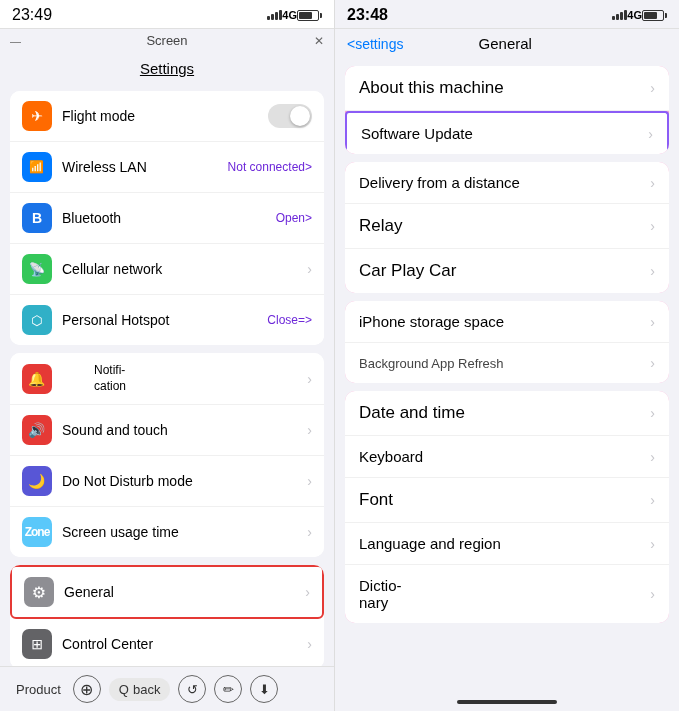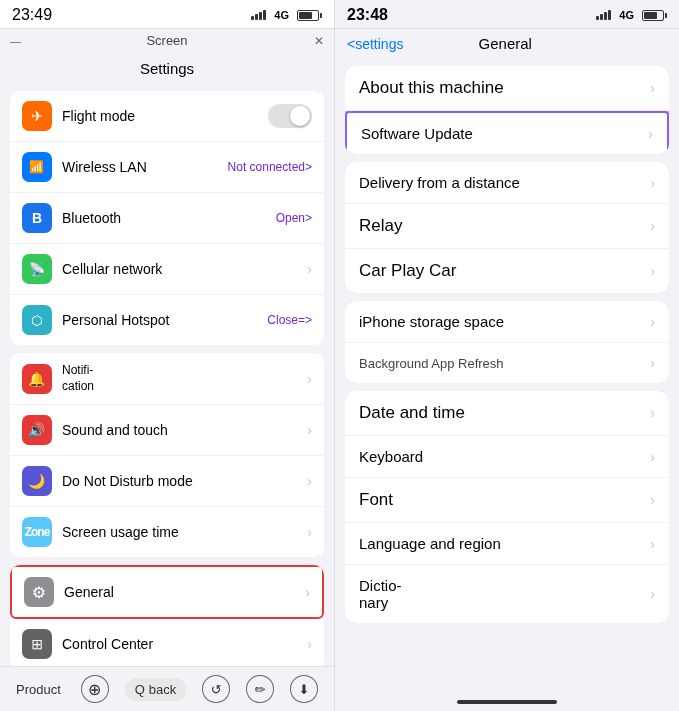--- a/index.html
+++ b/index.html
@@ -31,21 +31,21 @@
       justify-content: space-between;
       border-bottom: 1px solid #e0e0e0;
     }
     .left-time {
       font-size: 16px;
       font-weight: 400;
     }
     .status-icons {
       display: flex;
       align-items: center;
-      gap: 8px;
+      gap: 0;
       font-size: 11px;
     }
 
     .window-title-bar {
       background: #f2f2f7;
       display: flex;
       align-items: center;
       justify-content: center;
       padding: 4px 12px;
       font-size: 13px;
@@ -62,20 +62,21 @@
     .window-controls span { font-size: 11px; color: #666; cursor: pointer; }
     .window-close { position: absolute; right: 10px; cursor: pointer; font-size: 12px; color: #666; }
 
     .settings-title {
       background: #f2f2f7;
       text-align: center;
       font-size: 15px;
       font-weight: 500;
       padding: 8px 0 6px;
       color: #000;
+      text-decoration: underline;
     }
 
     .left-scroll {
       flex: 1;
       overflow-y: auto;
       overflow-x: hidden;
     }
 
     .settings-group {
       background: #fff;
@@ -118,20 +119,21 @@
 
     .item-text {
       flex: 1;
       font-size: 14px;
       color: #000;
     }
     .item-text-small {
       font-size: 12px;
       color: #000;
       line-height: 1.3;
+      margin-left: 32px;
     }
     .item-right {
       font-size: 12px;
       color: #6d28d9;
       display: flex;
       align-items: flex-start;
       gap: 4px;
     }
     .chevron { color: #c7c7cc; font-size: 14px; }
     .toggle {
@@ -157,21 +159,21 @@
       border-radius: 6px;
     }
 
     
     .left-toolbar {
       background: #f2f2f7;
       border-top: 1px solid #e0e0e0;
       padding: 8px 16px;
       display: flex;
       align-items: center;
-      gap: 16px;
+      gap: 8px;
     }
     .toolbar-label { font-size: 13px; color: #333; margin-right: 4px; }
     .toolbar-btn {
       width: 28px;
       height: 28px;
       border-radius: 50%;
       border: 1.5px solid #666;
       display: flex;
       align-items: center;
       justify-content: center;

